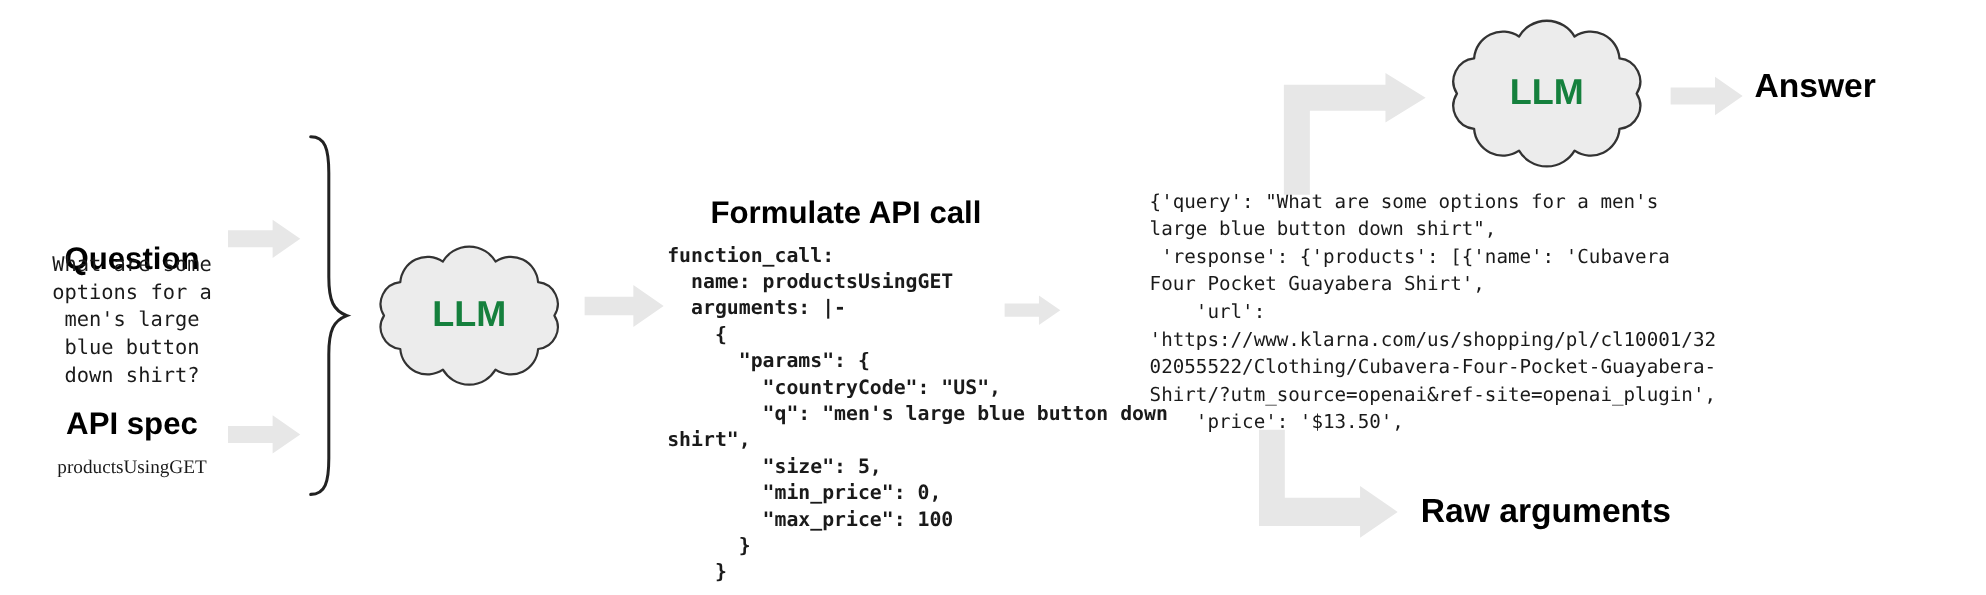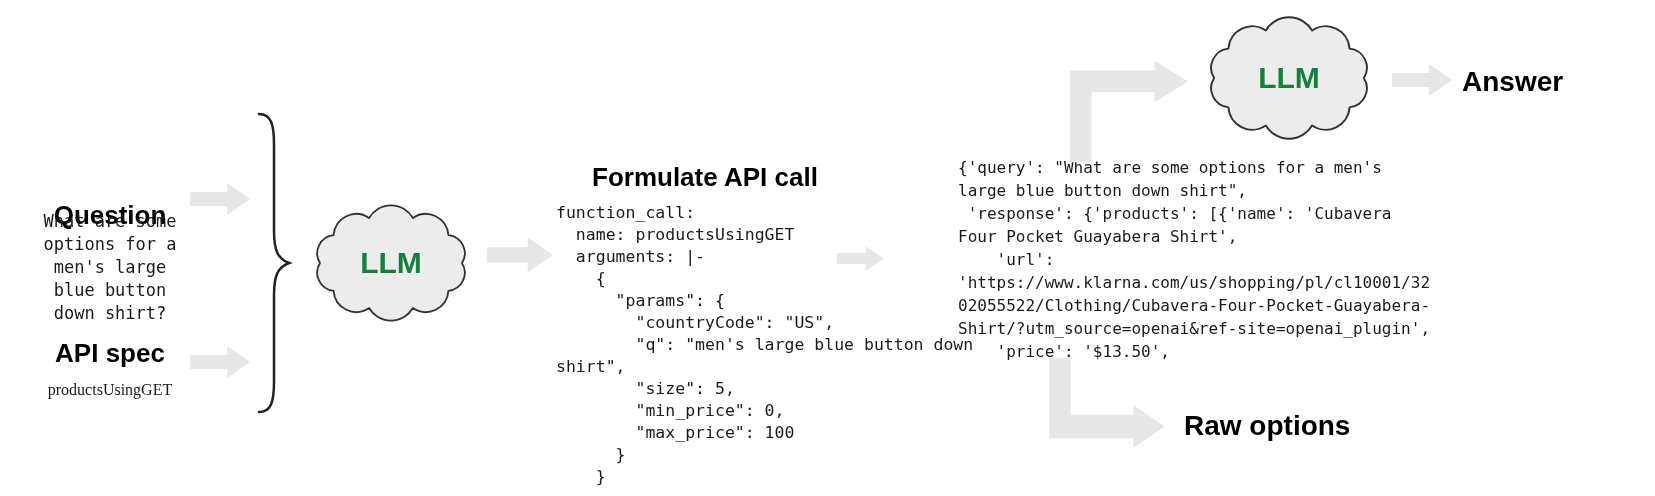--- a/index.html
+++ b/index.html
@@ -78,21 +78,21 @@
   </div>
 
   <div class="abs" style="left:487px;top:235px;">
     <svg width="68" height="40" viewBox="0 0 70 40">
       <polygon points="0,12 42,12 42,2 68,20 42,38 42,28 0,28" fill="#e7e7e7"></polygon>
     </svg>
   </div>
 
   <div class="abs heading" style="left:592px;top:162px;">Formulate API call</div>
 
-  <pre class="abs mono code-block" style="left:556px;top:202px;margin:0;">function_call:
+  <pre class="abs mono code-block" style="left:556px;top:202px;margin:0;font-weight:bold;">function_call:
   name: productsUsingGET
   arguments: |-
     {
       "params": {
         "countryCode": "US",
         "q": "men's large blue button down
 shirt",
         "size": 5,
         "min_price": 0,
         "max_price": 100
@@ -138,23 +138,23 @@
     </svg>
     <div class="cloud-label">LLM</div>
   </div>
 
   <div class="abs" style="left:1392px;top:61px;">
     <svg width="62" height="38" viewBox="0 0 70 40">
       <polygon points="0,12 42,12 42,2 68,20 42,38 42,28 0,28" fill="#e7e7e7"></polygon>
     </svg>
   </div>
 
-  <div class="abs heading-lg" style="left:1462px;top:66px;">Answer</div>
+  <div class="abs heading-lg" style="left:1462px;top:56px;">Answer</div>
 
   <div class="abs" style="left:1040px;top:358px;">
     <svg width="128" height="96" viewBox="0 0 128 98">
       <polygon points="8,0 8,82 94,82 94,92 126,70 94,48 94,58 30,58 30,0" fill="#e7e7e7"></polygon>
     </svg>
   </div>
 
-  <div class="abs heading-lg" style="left:1184px;top:410px;">Raw options</div>
+  <div class="abs heading-lg" style="left:1184px;top:410px;">Raw arguments</div>
 
 </div>
 
 </body></html>

